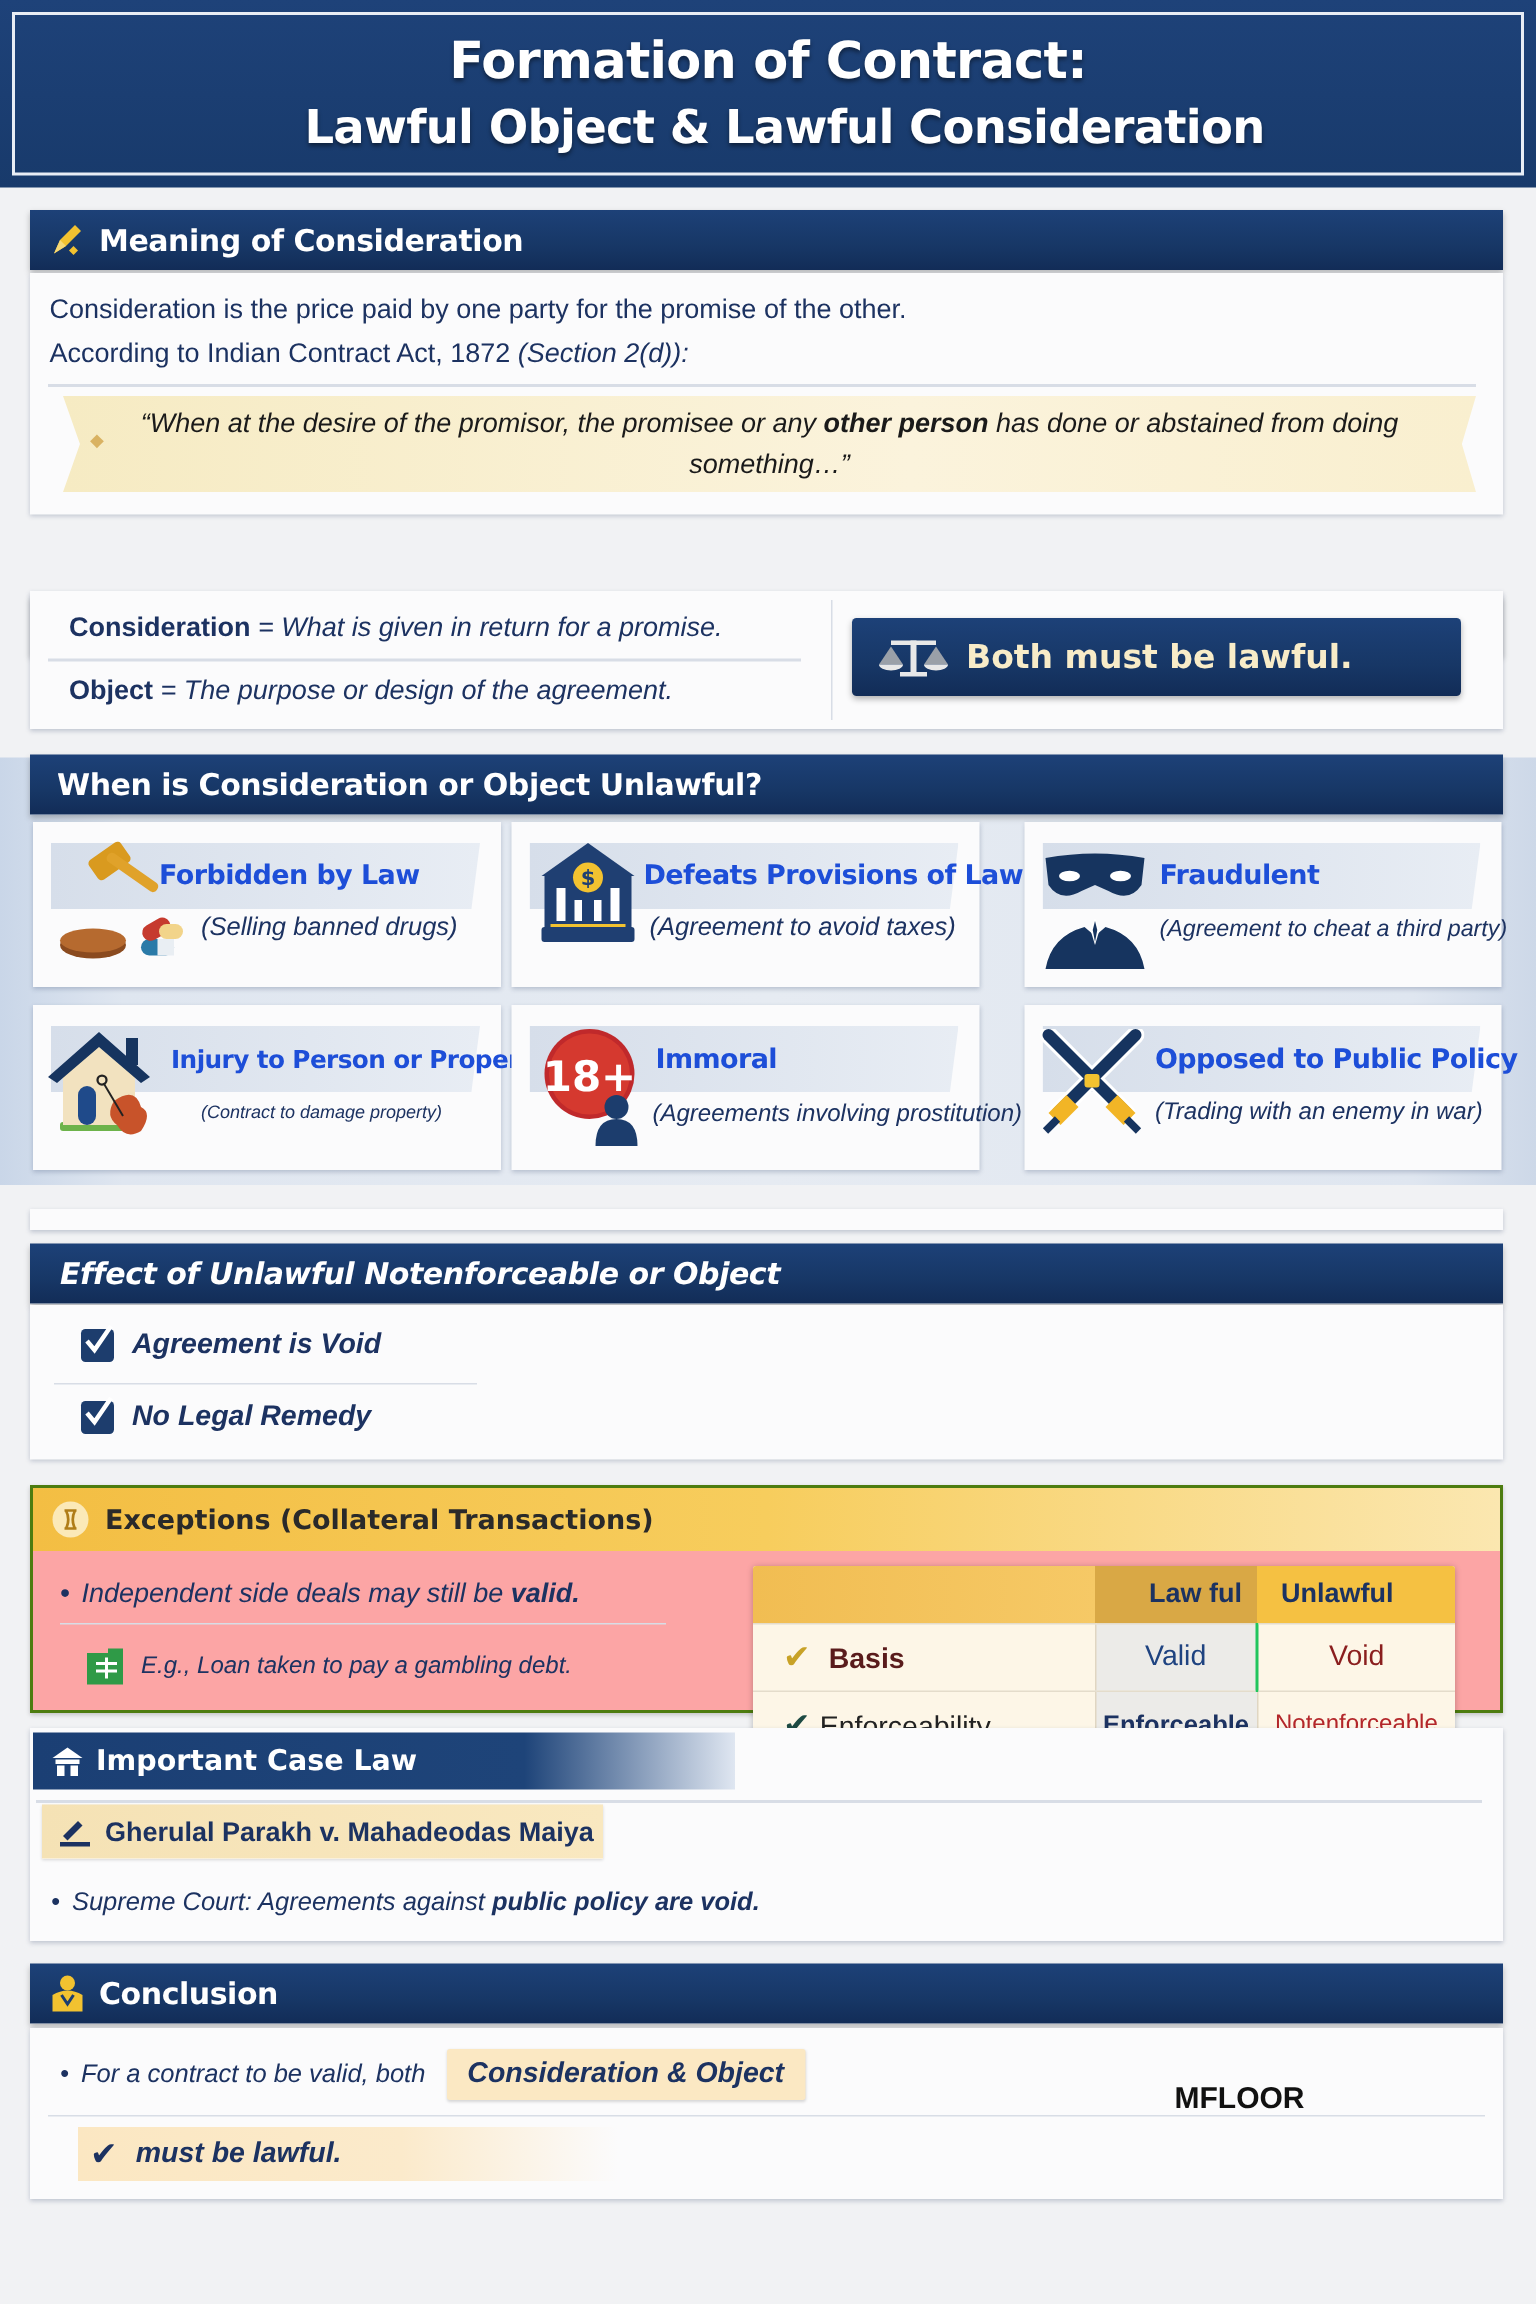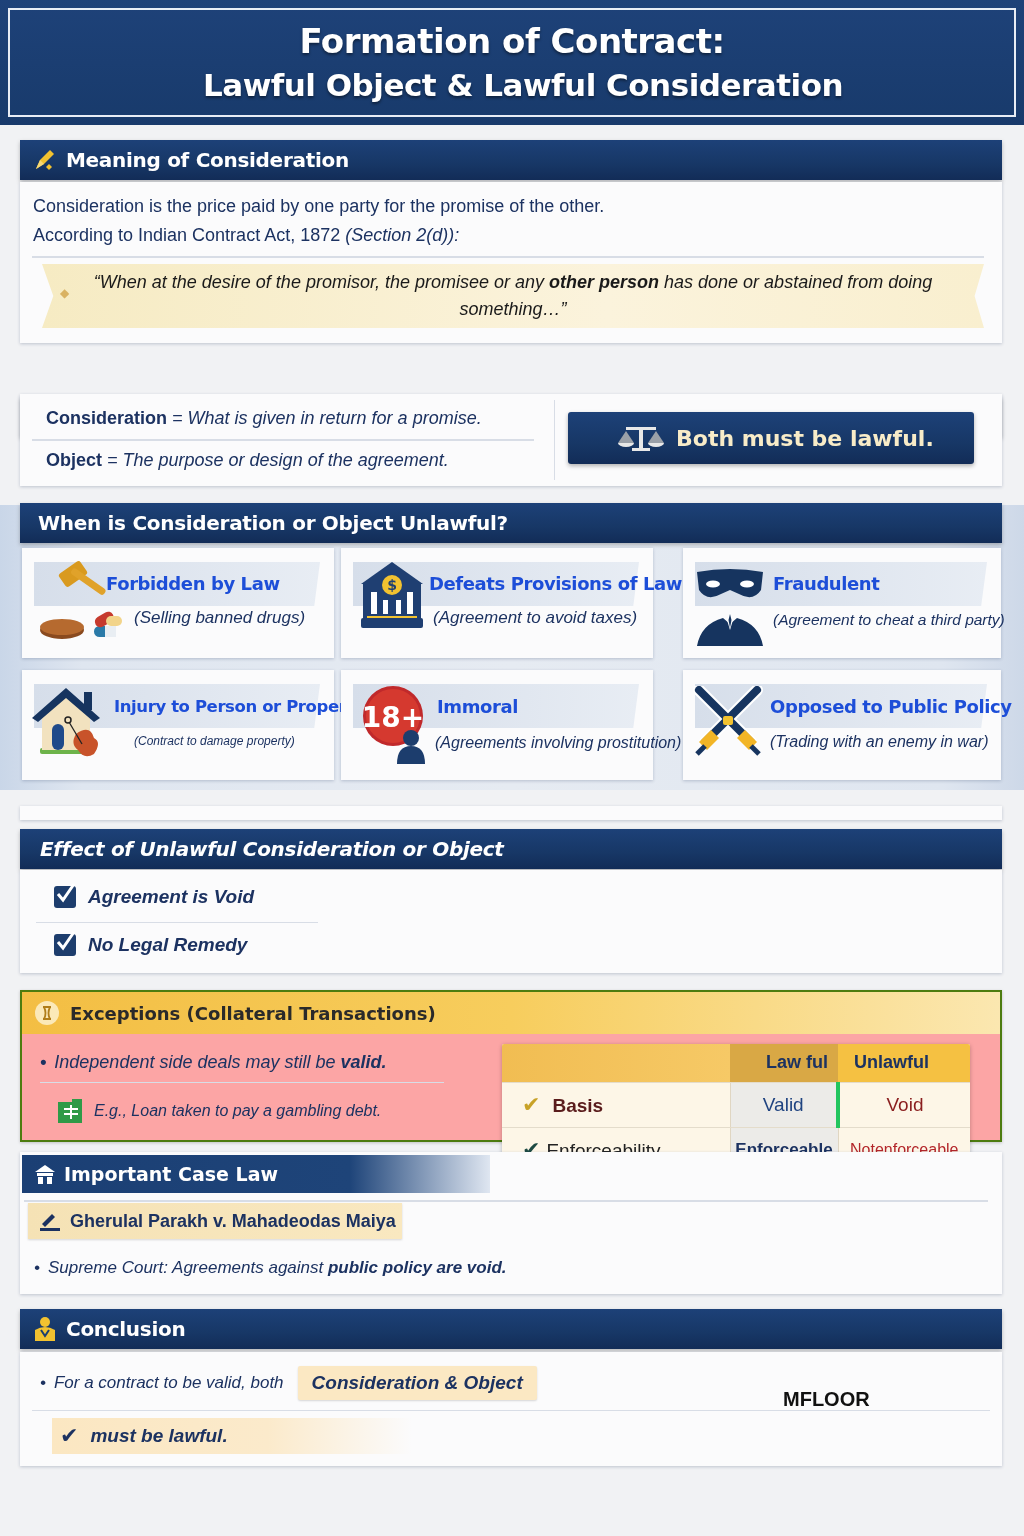--- a/index.html
+++ b/index.html
@@ -56,21 +56,21 @@
     font-style: italic; font-size: 18px; color: #1a1a1a; line-height: 27px; padding: 0 40px;
   }
   .quote-box b { font-weight: bold; }
   .quote-diamond { position: absolute; left: 18px; top: 16px; color: #d9b262; font-size: 12px; }
 
   
   .def-row { font-size: 18px; font-style: italic; color: #1c3261; }
   .def-row b { font-style: normal; font-weight: bold; }
   .both-badge {
     position: absolute; left: 548px; top: 18px; width: 406px; height: 52px;
-    border-radius: 3px; display: flex; align-items: center; padding-left: 48px;
+    border-radius: 3px; display: flex; align-items: center; padding-left: 16px;
     color: #f8ecc8; font-weight: bold; font-size: 22px;
     box-shadow: 0 2px 4px rgba(0,0,0,0.3);
     font-family: "DejaVu Sans", sans-serif;
   }
 
   
   .unlawful-bg {
     position: absolute; left: 0; top: 505px; width: 1024px; height: 285px;
     background: linear-gradient(90deg, #c9d6e8 0%, #dfe6f0 8%, #e6ebf2 50%, #dfe6f0 92%, #cdd8e8 100%);
   }
@@ -312,21 +312,21 @@
         <path d="M66 68 L58 60" stroke="#16345f" stroke-width="5"></path>
       </svg>
   </div>
   <div class="card-title" style="left:87px; top:26px;">Opposed to Public Policy</div>
   <div class="card-sub" style="left:87px; top:63px; font-size:16px;">(Trading with an enemy in war)</div>
 </div>
 
 <div class="panel" style="top:806px; height:14px;"></div>
 
 <div class="section-head navy" style="top:829px; font-style:italic;">
-  <span style="padding-left:8px;">Effect of Unlawful Consideration or Object</span>
+  <span style="padding-left:8px;">Effect of Unlawful Notenforceable or Object</span>
 </div>
 <div class="panel" style="top:870px; height:103px;">
   <div class="effect-item" style="top:16px;">
     <span class="check-box">
         <svg width="22" height="22" viewBox="0 0 22 22" style="position:absolute; left:0; top:-4px;">
           <path d="M4 12 L9 18 L20 2" stroke="#fff" stroke-width="3" fill="none"></path>
         </svg>
       </span>
     <span>Agreement is Void</span>
   </div>
@@ -372,21 +372,21 @@
         <tr>
       <th style="width:228px; background:linear-gradient(90deg,#f1bd52,#f6c966);"></th>
       <th style="width:108px; background:#d9a845; text-align:right; padding-right:10px;">Law ful</th>
       <th style="background:#f5c142; text-align:left; padding-left:16px;">Unlawful</th>
     </tr>
     <tr>
       <td style="padding-left:20px; font-weight:bold; color:#5a1c1c;">
         <span style="color:#c8a227; font-size:22px; margin-right:12px;">✔</span><span>Basis</span>
       </td>
       <td style="text-align:center; background:#ecebe8; color:#1f4380; border-left:1px solid #e0d6c2;">Valid</td>
-      <td style="text-align:center; color:#8a1e1e; border-left:4px solid #22c55e;">Void</td>
+      <td style="text-align:center; color:#8a1e1e; border-left:2px solid #22c55e;">Void</td>
     </tr>
     <tr>
       <td style="padding-left:20px; color:#222;">
         <span style="color:#1d4a43; font-size:22px; margin-right:6px;">✔</span><span>Enforceability</span>
       </td>
       <td style="text-align:center; background:#ecebe8; color:#1c3261; font-size:17px; font-weight:bold; border-left:1px solid #e0d6c2;">Enforceable</td>
       <td style="text-align:center; color:#b3262a; font-size:16px; border-left:1px solid #e0d6c2;">Notenforceable</td>
     </tr>
   </tbody>
     </table>

